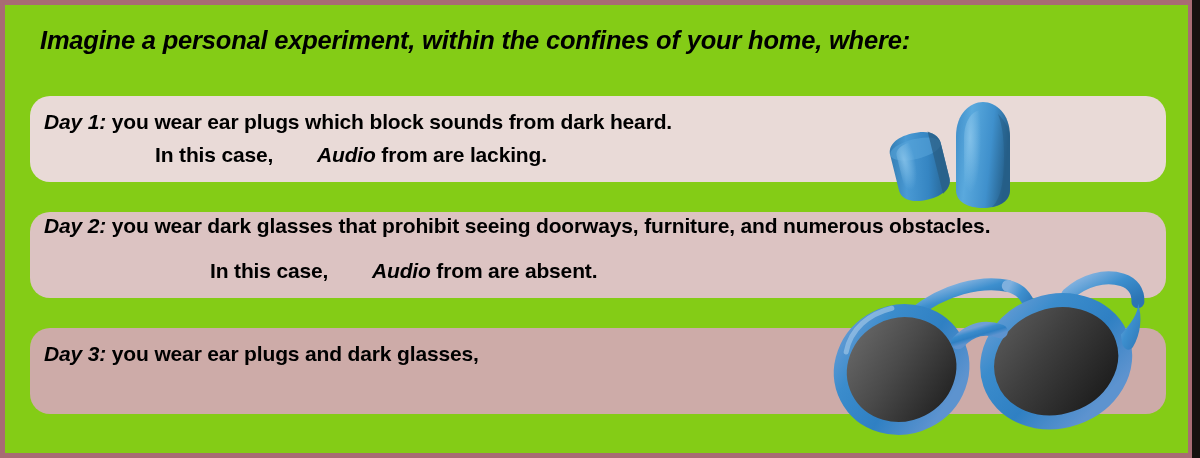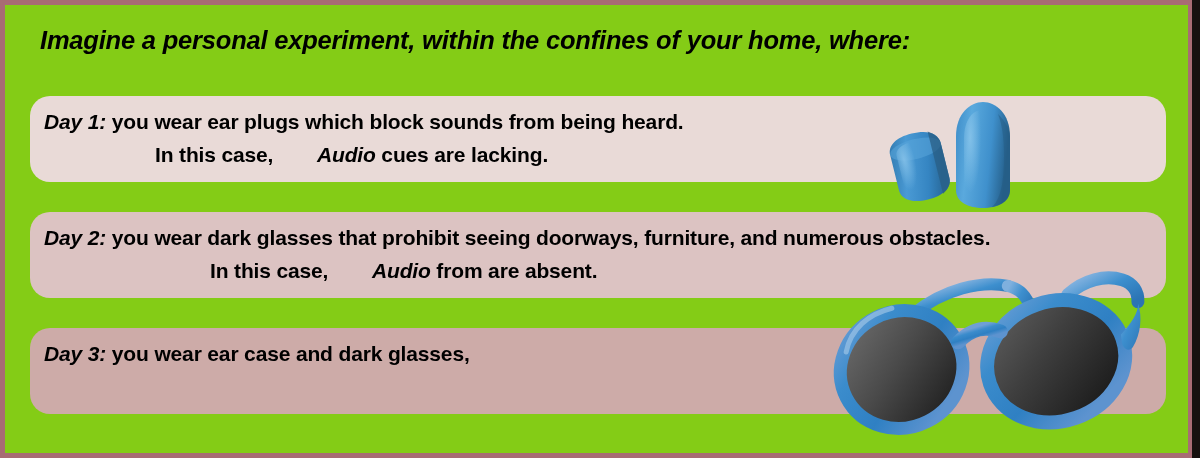--- a/index.html
+++ b/index.html
@@ -66,21 +66,21 @@
   .day-label {
     font-style: italic;
     font-weight: bold;
   }
   .day-colon { font-style: italic; font-weight: bold; }
   .em { font-style: italic; font-weight: bold; margin-left: 38px; }
 
   
   .l1a { left: 44px;  top: 110px; }
   .l1b { left: 155px; top: 143px; }
-  .l2a { left: 44px;  top: 226px; }
+  .l2a { left: 44px;  top: 214px; }
   .l2b { left: 210px; top: 259px; }
   .l3a { left: 44px;  top: 342px; }
   .l3b { left: 268px; top: 375px; }
 
   .art {
     position: absolute;
     pointer-events: none;
   }
   .earplugs { left: 878px; top: 98px;  width: 150px; height: 115px; }
   .glasses  { left: 805px; top: 258px; width: 390px; height: 185px; }
@@ -93,37 +93,37 @@
   <div class="frame-top"></div>
   <div class="frame-left"></div>
   <div class="frame-right"></div>
   <div class="frame-bottom"></div>
   <div class="frame-shadow"></div>
 
   <div class="title">Imagine a personal experiment, within the confines of your home, where:</div>
 
   <div class="bar bar-1"></div>
   <div class="line l1a">
-    <span class="day-label">Day 1</span><span class="day-colon">:</span><span> you wear ear plugs which block sounds from being heard.</span>
+    <span class="day-label">Day 1</span><span class="day-colon">:</span><span> you wear ear plugs which block sounds from dark heard.</span>
   </div>
   <div class="line l1b">
-    <span>In this case, </span><span class="em">Audio</span><span> cues are lacking.</span>
+    <span>In this case, </span><span class="em">Audio</span><span> from are lacking.</span>
   </div>
 
   <div class="bar bar-2"></div>
   <div class="line l2a">
     <span class="day-label">Day 2</span><span class="day-colon">:</span><span> you wear dark glasses that prohibit seeing doorways, furniture, and numerous obstacles.</span>
   </div>
   <div class="line l2b">
     <span>In this case, </span><span class="em">Audio</span><span> from are absent.</span>
   </div>
 
   <div class="bar bar-3"></div>
   <div class="line l3a">
-    <span class="day-label">Day 3</span><span class="day-colon">:</span><span> you wear ear case and dark glasses,</span>
+    <span class="day-label">Day 3</span><span class="day-colon">:</span><span> you wear ear plugs and dark glasses,</span>
   </div>
 
   <svg class="art earplugs" viewBox="0 0 150 115">
     <defs>
       <linearGradient id="plugA" x1="0" y1="0" x2="1" y2="0.3">
         <stop offset="0" stop-color="#2f77ad"></stop>
         <stop offset="0.35" stop-color="#4a9ad4"></stop>
         <stop offset="0.75" stop-color="#3585c2"></stop>
         <stop offset="1" stop-color="#2a6c9e"></stop>
       </linearGradient>

